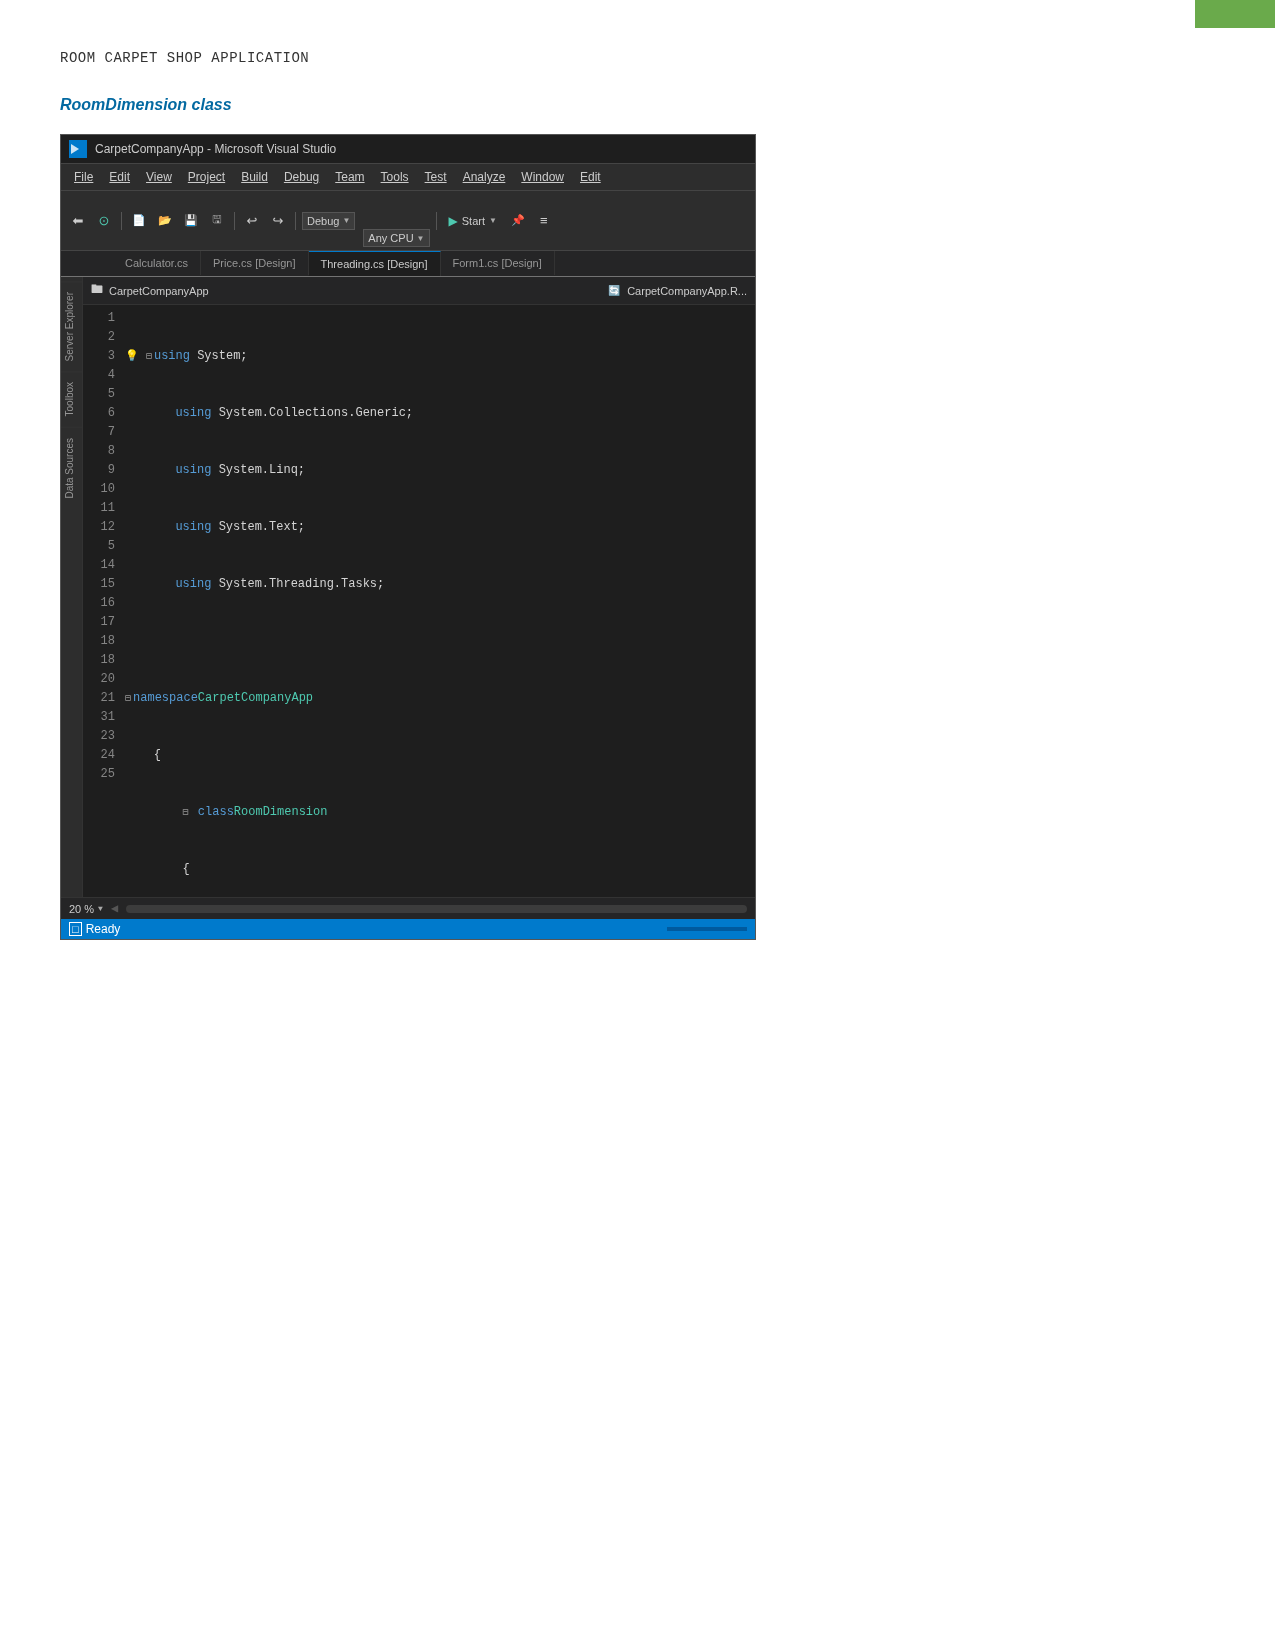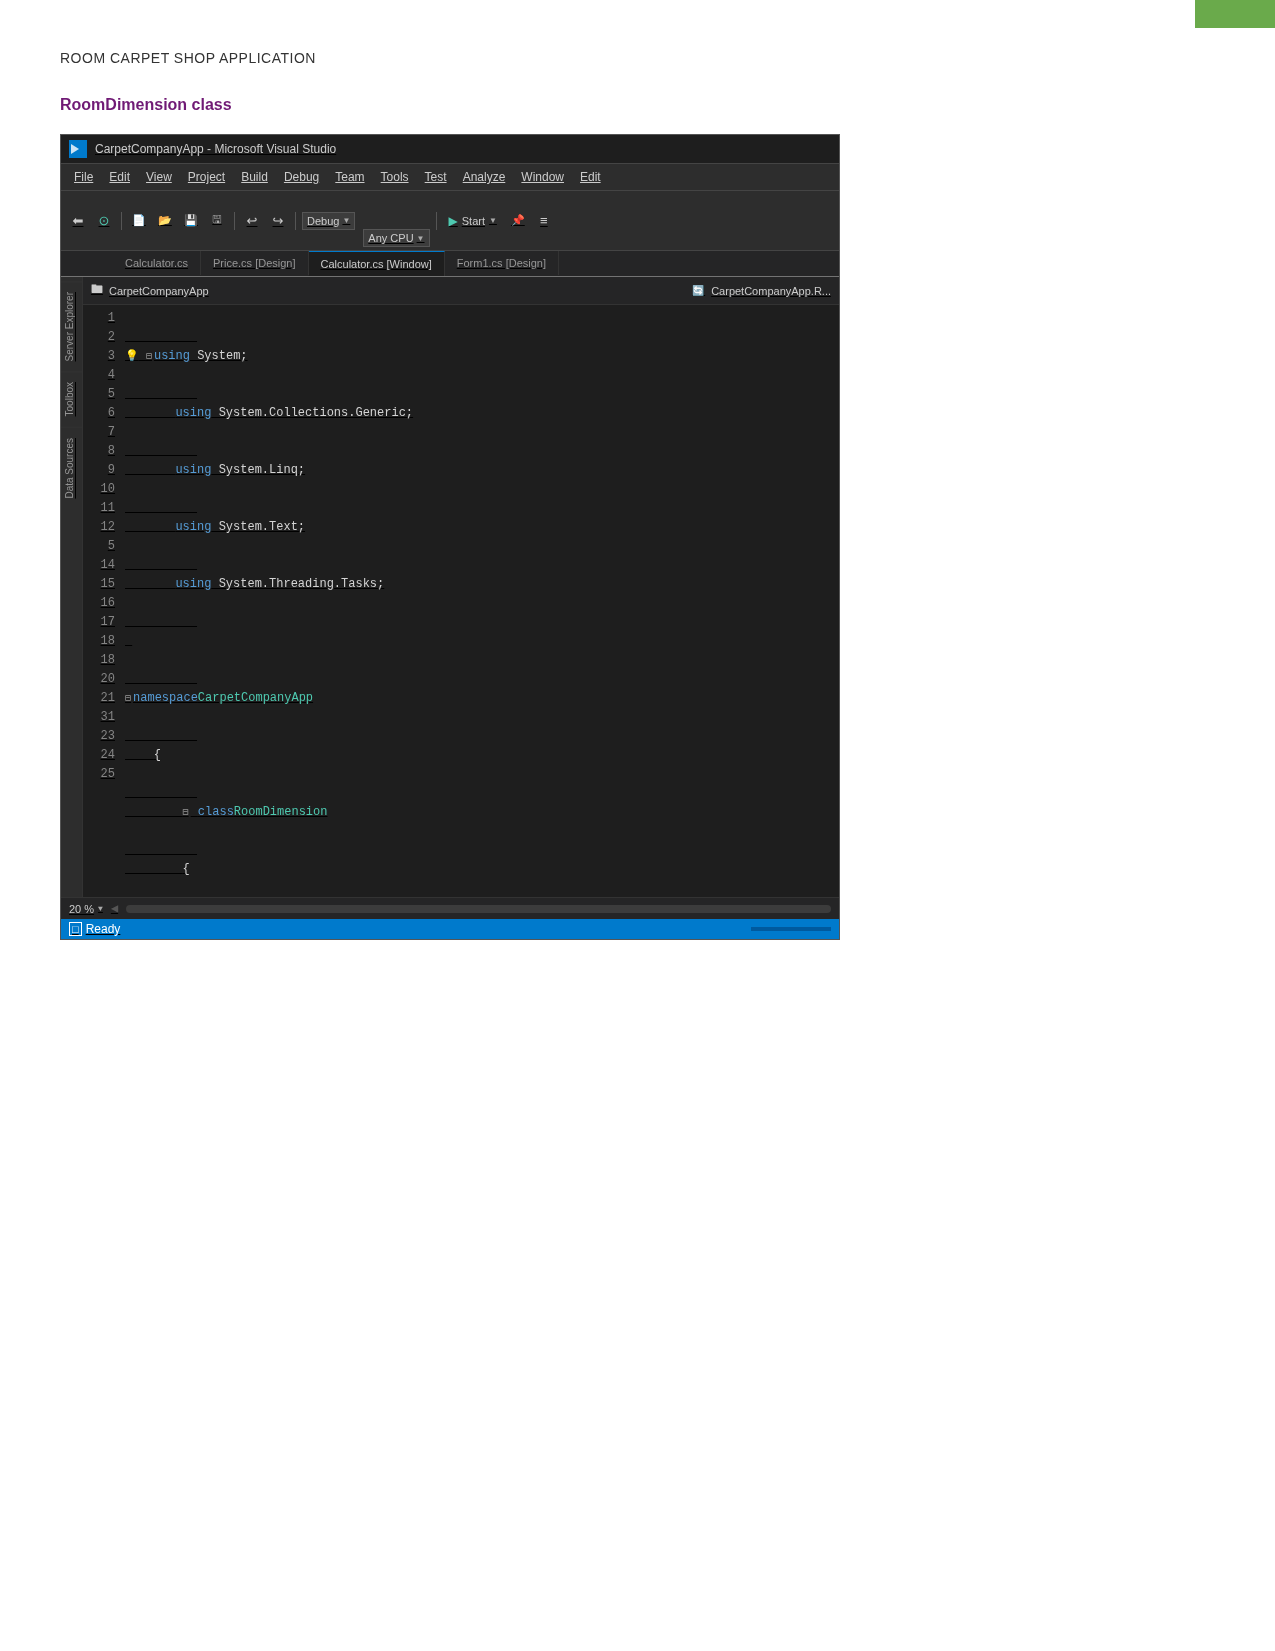--- a/index.html
+++ b/index.html
@@ -21,36 +21,37 @@
       background: #6aaa4b;
     }
 
     .page-title {
       font-size: 14px;
       font-weight: normal;
       color: #333;
       letter-spacing: 0.5px;
       margin-bottom: 30px;
       margin-top: 10px;
+      font-family: Liberation Mono, monospace;
     }
 
     .section-title {
       font-size: 16px;
       font-weight: bold;
-      color: #701a75;
+      color: #0369a1;
       margin-bottom: 20px;
+      font-style: italic;
     }
 
     
     .vs-window {
-      width: 780px;
+      width: 696px;
       border: 1px solid #555;
       background: #22c55e;
       font-family: Consolas, 'Courier New', monospace;
-      text-decoration: underline;
     }
 
     
     .vs-titlebar {
       background: #1e1e1e;
       display: flex;
       align-items: center;
       padding: 5px 8px;
       gap: 8px;
       border-bottom: 1px solid #444;
@@ -380,21 +381,21 @@
       <span>Start</span>
       <span class="toolbar-dropdown-arrow">▼</span>
     </button>
     <button class="toolbar-btn" style="font-size:11px;">📌</button>
     <button class="toolbar-btn">≡</button>
   </div>
 
   <div class="vs-tabs">
     <div class="vs-tab">Calculator.cs</div>
     <div class="vs-tab">Price.cs [Design]</div>
-    <div class="vs-tab active">Calculator.cs [Window]</div>
+    <div class="vs-tab active">Threading.cs [Design]</div>
     <div class="vs-tab">Form1.cs [Design]</div>
   </div>
 
   <div class="vs-main">
 
     <div class="vs-side-tabs">
       <div class="vs-side-tab">Server Explorer</div>
       <div class="vs-side-tab">Toolbox</div>
       <div class="vs-side-tab">Data Sources</div>
     </div>

